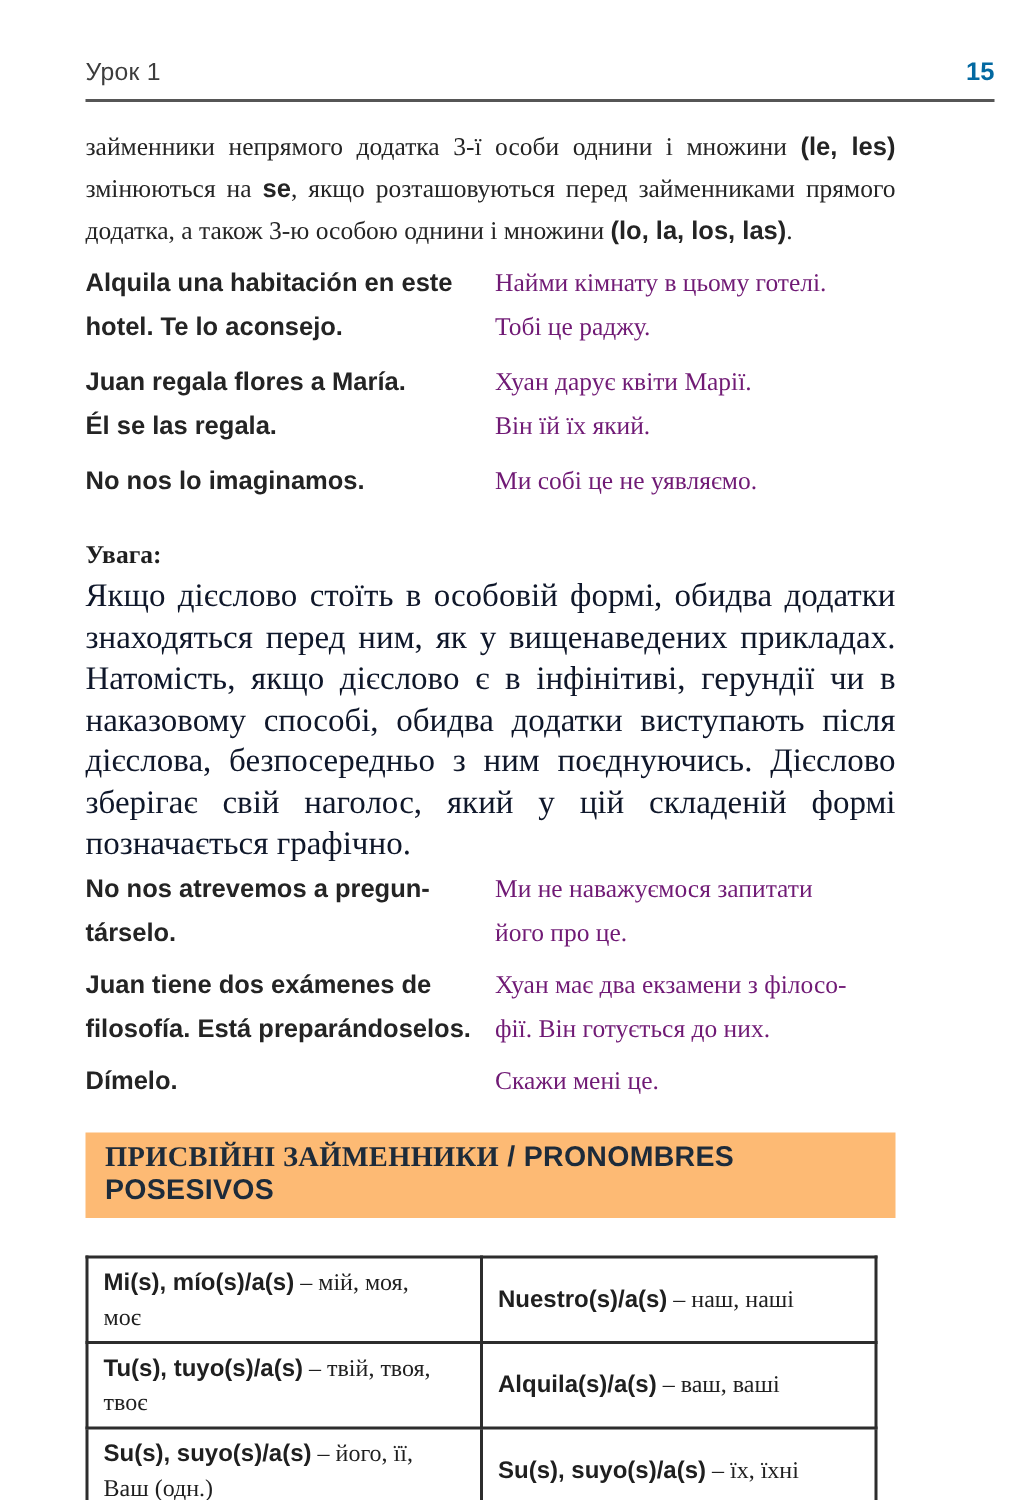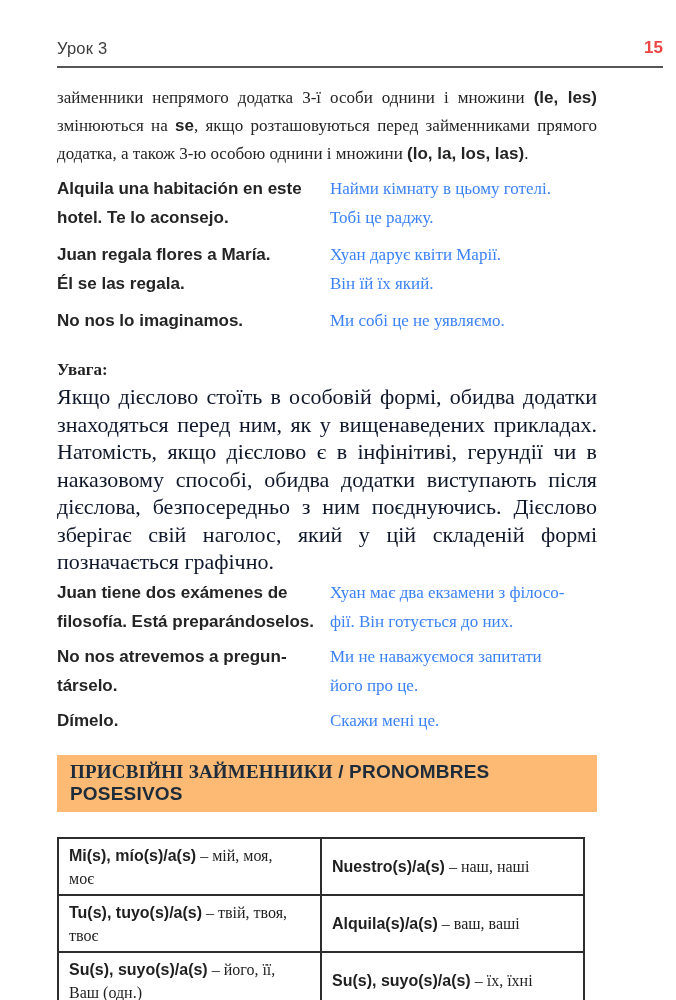--- a/index.html
+++ b/index.html
@@ -7,39 +7,39 @@
     width:676px;height:1000px;background:#ffffff;overflow:hidden;position:relative;
     color:#222;font-family:"Liberation Serif",serif;
     -webkit-font-smoothing:antialiased;
   }
   .page{padding:38px 0 0 57px;}
 
   
   .header{width:606px;display:flex;justify-content:space-between;align-items:flex-end;
           font-family:"Liberation Sans",sans-serif;}
   .lesson{font-size:16.5px;color:#3d3d3d;letter-spacing:.2px;}
-  .pagenum{font-size:17px;font-weight:bold;color:#ef4444;}
+  .pagenum{font-size:17px;font-weight:bold;color:#0369a1;}
   .rule{width:606px;height:2px;background:#565656;margin-top:8px;}
 
   .content{width:540px;}
 
   
   .t-s {font-family:"Liberation Serif",serif;}
   .t-a {font-family:"Liberation Sans",sans-serif;font-weight:bold;}
   .t-sb{font-family:"Liberation Serif",serif;font-weight:bold;}
   .t-ab{font-family:"Liberation Sans",sans-serif;font-weight:bold;}
 
   .intro{margin:16px 0 0;font-size:17px;line-height:28px;text-align:justify;color:#242424;}
 
   .ex-block{margin-top:6px;}
   .ex-row{display:flex;margin-bottom:8px;}
   .ex-es{flex:0 0 273px;width:273px;box-sizing:border-box;padding-right:16px;
          font-family:"Liberation Sans",sans-serif;font-size:17px;line-height:29px;
          white-space:pre-line;color:#242424;}
-  .ex-uk{flex:1;font-size:17px;line-height:29px;white-space:pre-line;color:#3b82f6;}
+  .ex-uk{flex:1;font-size:17px;line-height:29px;white-space:pre-line;color:#701a75;}
 
   .note{margin-top:22px;}
   .note-title{margin:0;font-weight:bold;font-size:17px;line-height:26px;color:#1f1f1f;}
   .note-body{margin:0;font-size:22px;line-height:27.5px;text-align:justify;color:#0f172a;}
 
   .ex-block-2{margin-top:2px;}
   .ex-block-2 .ex-row{margin-bottom:6px;}
 
   .section-bar{margin-top:14px;display:inline-block;padding:6px 13px 7px;
                font-size:19px;font-weight:bold;line-height:22px;letter-spacing:.2px;}
@@ -48,21 +48,21 @@
   .ptable td{border:2px solid #2d2d2d;padding:5px 8px 4px 10px;vertical-align:middle;
              font-size:16px;line-height:23px;color:#1f1f1f;white-space:pre-line;}
   .ptable td.cell-left{text-align:justify;margin-left:13px;}
 </style>
 </head>
 <body>
 
 <div class="page">
 
   <div class="header">
-    <span class="lesson">Урок 3</span>
+    <span class="lesson">Урок 1</span>
     <span class="pagenum">15</span>
   </div>
   <div class="rule"></div>
 
   <div class="content">
 
     <p class="intro"><span class="t-s">займенники непрямого додатка 3-ї особи однини і множини </span><span class="t-a">(le, les)</span><span class="t-s"> змінюються на </span><span class="t-ab">se</span><span class="t-s">, якщо розташовуються перед займенниками прямого додатка, а також 3-ю особою однини і множини </span><span class="t-a">(lo, la, los, las)</span><span class="t-s">.</span></p>
 
     <div class="ex-block">
       <div class="ex-row">
@@ -83,30 +83,30 @@
       </div>
     </div>
 
     <div class="note">
       <p class="note-title">Увага:</p>
       <p class="note-body">Якщо дієслово стоїть в особовій формі, обидва додатки знаходяться перед ним, як у вищенаведених прикладах. Натомість, якщо дієслово є в інфінітиві, герундії чи в наказовому способі, обидва додатки виступають після дієслова, безпосередньо з ним поєднуючись. Дієслово зберігає свій наголос, який у цій складеній формі позначається графічно.</p>
     </div>
 
     <div class="ex-block ex-block-2">
       <div class="ex-row">
+        <div class="ex-es"><span class="t-a">No nos atrevemos a pregun-
+társelo.</span></div>
+        <div class="ex-uk">Ми не наважуємося запитати
+його про це.</div>
+      </div>
+      <div class="ex-row">
         <div class="ex-es"><span class="t-a">Juan tiene dos exámenes de
 filosofía. Está preparándoselos.</span></div>
         <div class="ex-uk">Хуан має два екзамени з філосо-
 фії. Він готується до них.</div>
-      </div>
-      <div class="ex-row">
-        <div class="ex-es"><span class="t-a">No nos atrevemos a pregun-
-társelo.</span></div>
-        <div class="ex-uk">Ми не наважуємося запитати
-його про це.</div>
       </div>
       <div class="ex-row">
         <div class="ex-es"><span class="t-a">Dímelo.</span></div>
         <div class="ex-uk">Скажи мені це.</div>
       </div>
     </div>
 
     <div class="section-bar" style="background: #fdba74; color: rgb(29, 43, 58);"><span class="t-sb">ПРИСВІЙНІ ЗАЙМЕННИКИ</span><span class="t-ab"> / PRONOMBRES POSESIVOS</span></div>
 
     <table class="ptable">

